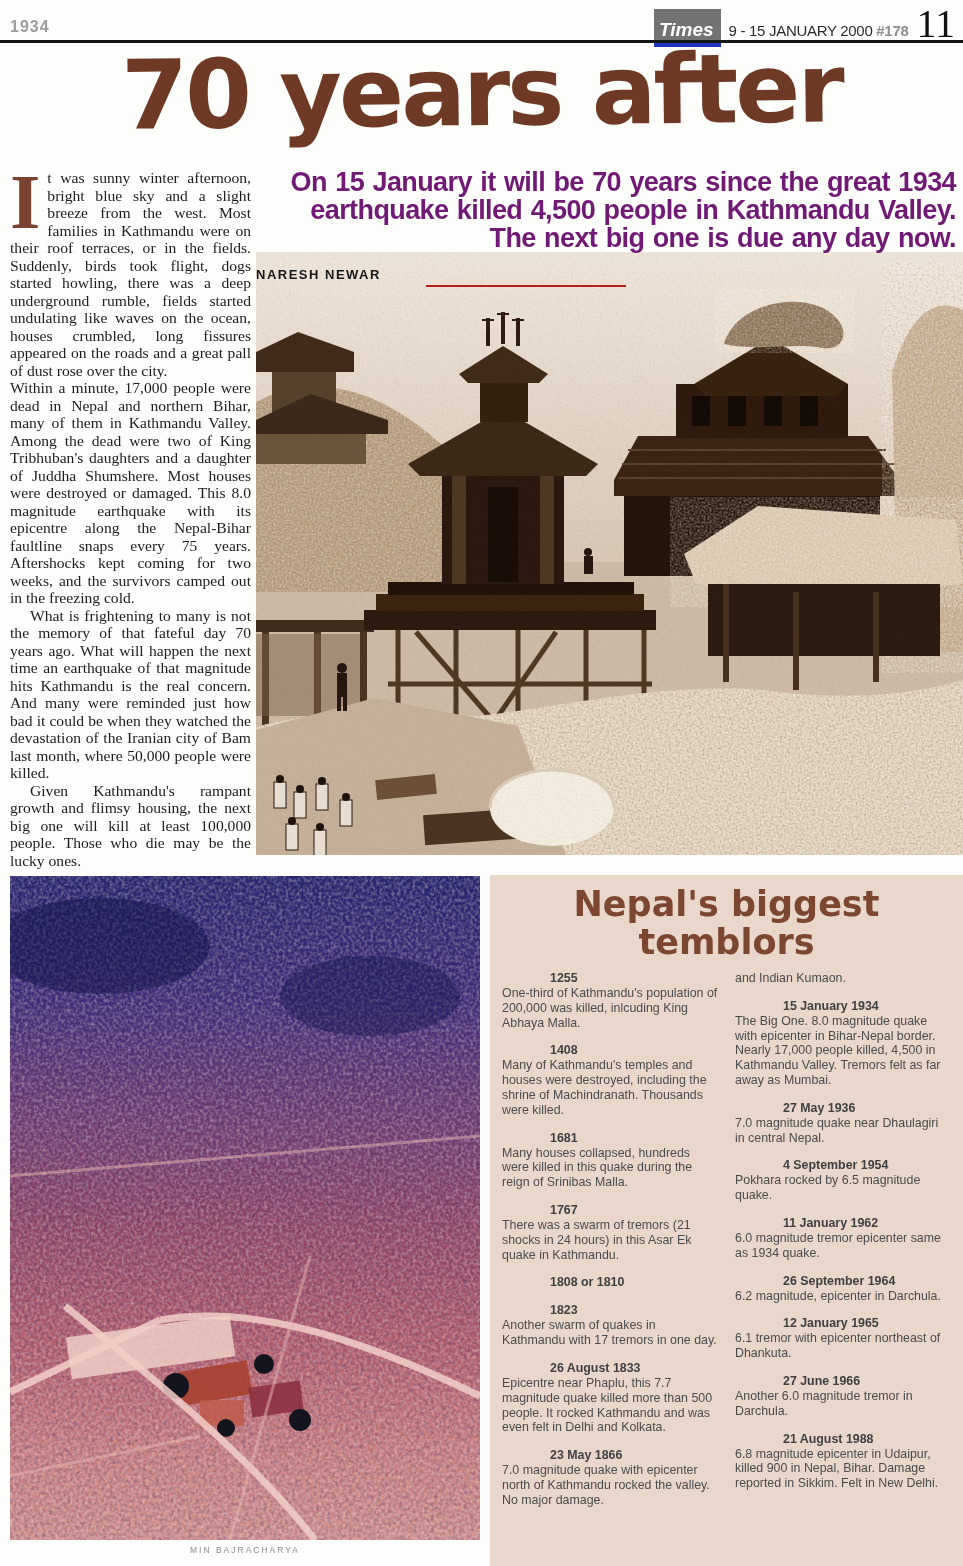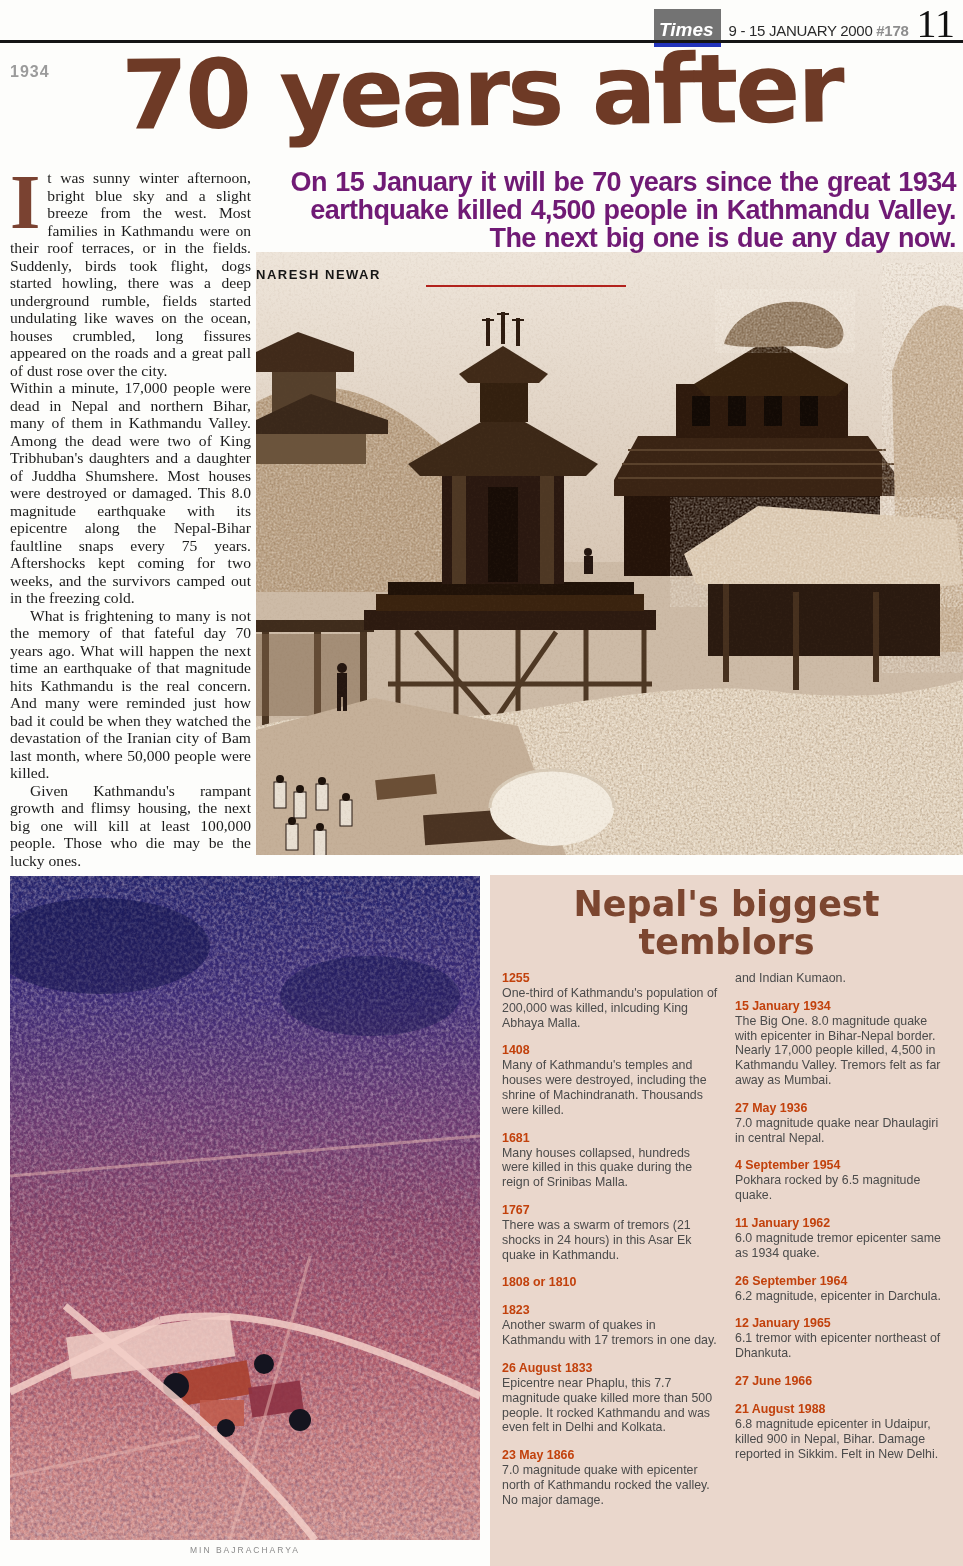--- a/index.html
+++ b/index.html
@@ -5,21 +5,21 @@
   html,body{margin:0;padding:0;background:#888;}
   .page{
     position:relative;width:963px;height:1566px;margin:0 auto;
     background:#fdfdfb;overflow:hidden;
     font-family:"Liberation Sans",sans-serif;
   }
   
   .folio-left{
     position:absolute;left:10px;top:18px;
     font-family:"Liberation Sans",sans-serif;font-weight:bold;
-    font-size:16px;letter-spacing:1px;color:#9b9b9b;margin-top:45px;
+    font-size:16px;letter-spacing:1px;color:#9b9b9b;
   }
   .mast-right{position:absolute;right:8px;top:2px;display:flex;align-items:center;gap:8px;}
   .times-logo{
     display:inline-block;background:#737373;color:#fff;
     font-family:"Liberation Sans",sans-serif;font-weight:bold;font-style:italic;
     font-size:19px;padding:10px 7px 2px 5px;line-height:22px;
     border-bottom:4px solid #2233bb;transform:translateY(6px);
   }
   .issue-date{
     font-family:"Liberation Sans",sans-serif;font-size:15px;color:#2b2b2b;
@@ -81,21 +81,21 @@
   .panel-title{
     margin:2px 0 10px 0;text-align:center;
     font-family:"DejaVu Sans","Liberation Sans",sans-serif;font-weight:800;
     font-size:35px;line-height:38px;color:#7c4630;letter-spacing:0px;
   }
   .panel-cols{display:flex;gap:17px;}
   .col{width:216px;}
   .entry{margin-bottom:13px;}
   .entry-date{
     font-family:"Liberation Sans",sans-serif;font-weight:bold;
-    font-size:12.4px;line-height:15px;color:#c2410c;
+    font-size:12.4px;line-height:15px;color:#404040;margin-left:48px;
   }
   .entry-body{
     font-family:"Liberation Sans",sans-serif;
     font-size:12.4px;line-height:14.8px;color:#4b4b4b;
   }
 </style>
 </head>
 <body>
 
 <div class="page">
@@ -406,20 +406,21 @@
             <div class="entry-body">6.2 magnitude, epicenter in Darchula.</div>
           </div>
 
           <div class="entry">
             <div class="entry-date">12 January 1965</div>
             <div class="entry-body">6.1 tremor with epicenter northeast of Dhankuta.</div>
           </div>
 
           <div class="entry">
             <div class="entry-date">27 June 1966</div>
+            <div class="entry-body">Another 6.0 magnitude tremor in Darchula.</div>
           </div>
 
 
           <div class="entry">
             <div class="entry-date">21 August 1988</div>
             <div class="entry-body">6.8 magnitude epicenter in Udaipur, killed 900 in Nepal, Bihar. Damage reported in Sikkim. Felt in New Delhi.</div>
           </div>
 
         </div>
     </div>

